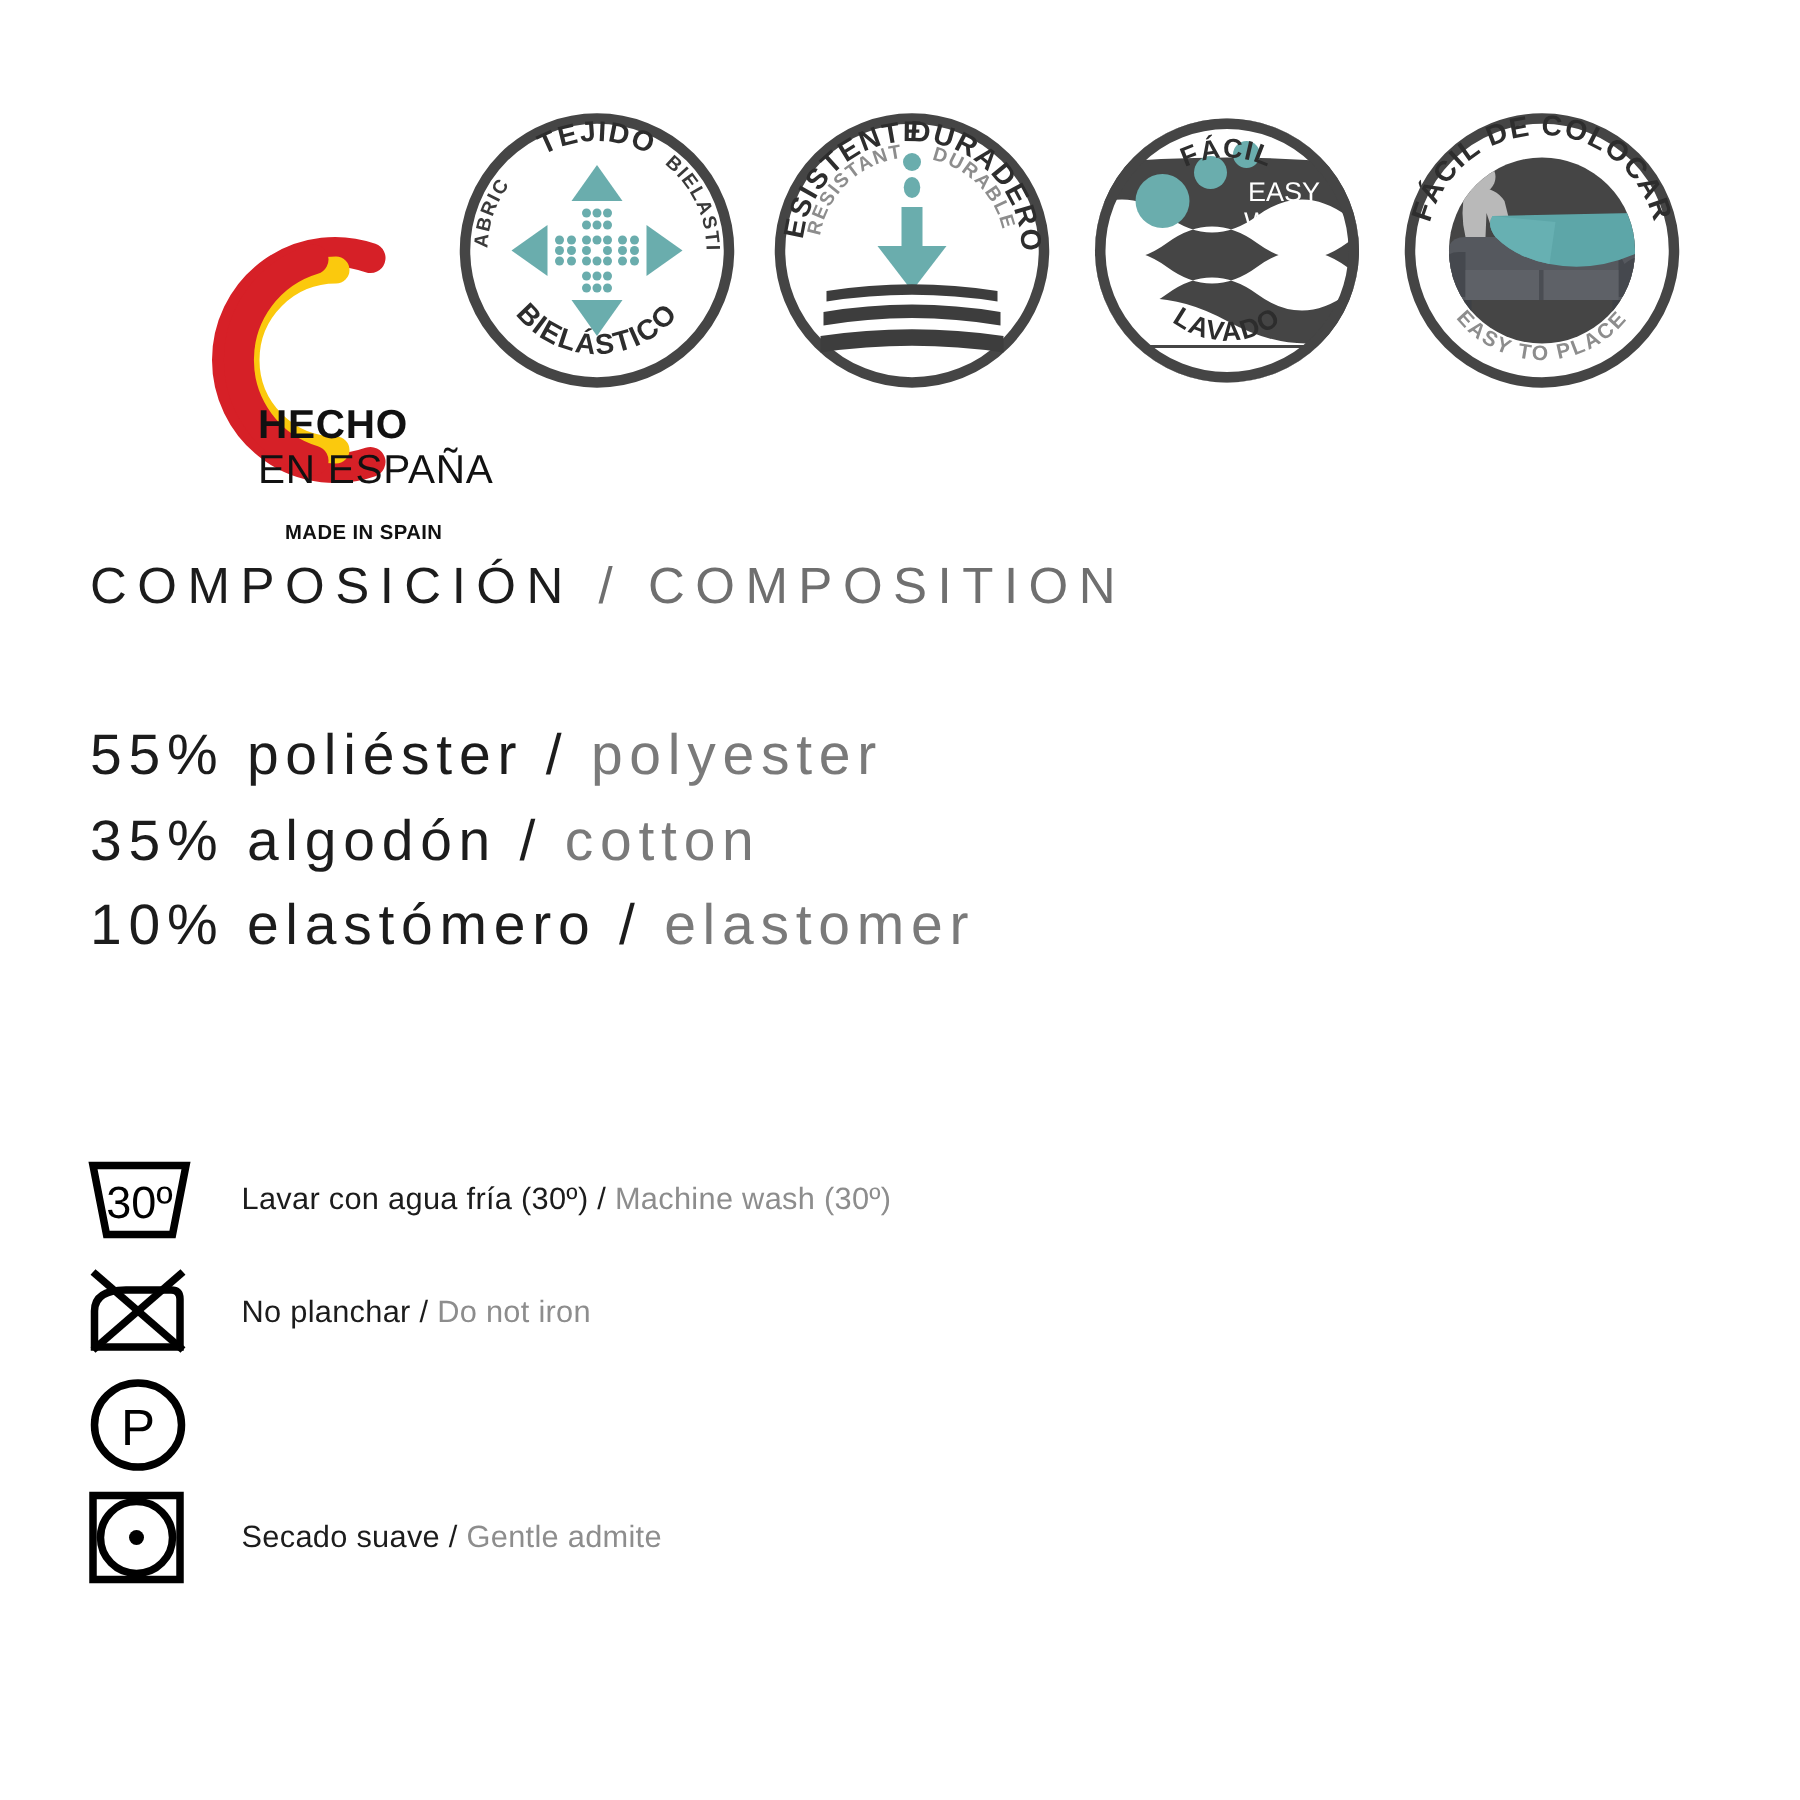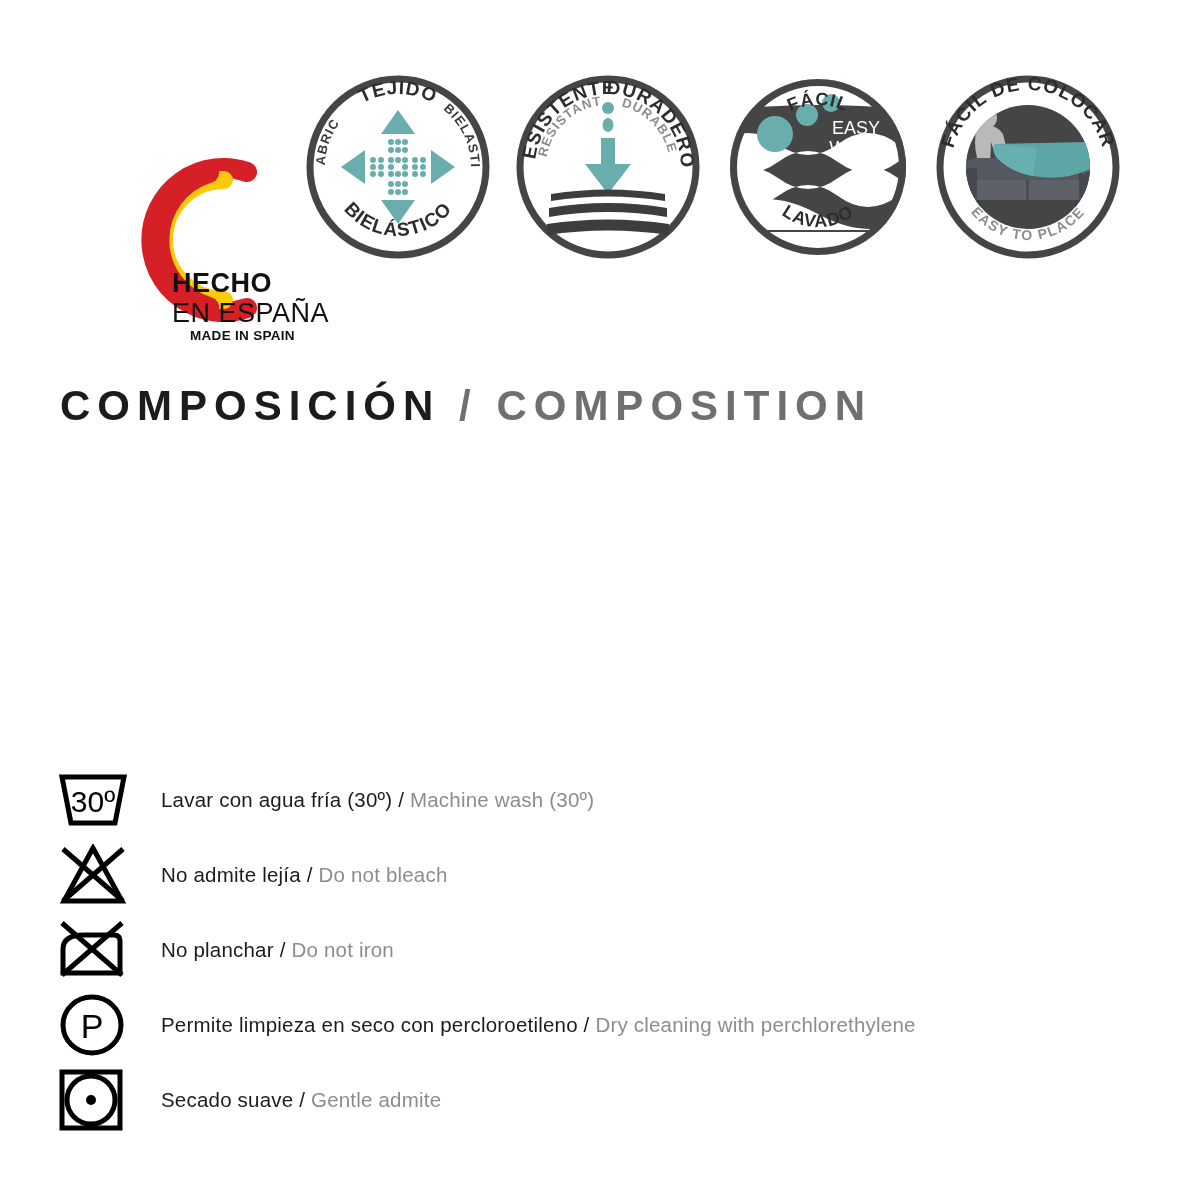--- a/index.html
+++ b/index.html
@@ -23,28 +23,28 @@
   
   .spain-logo{position:absolute;left:72px;top:68px;width:235px;height:200px;}
   .spain-logo svg{display:block;width:235px;height:200px;}
   .spain-text{
     position:absolute;left:100px;top:128px;width:170px;
     font-family:"Liberation Sans", sans-serif;
     color:#111;
   }
   .spain-l1{font-size:27px;font-weight:bold;letter-spacing:.5px;line-height:1.12;}
   .spain-l2{font-size:27px;font-weight:normal;letter-spacing:.5px;line-height:1.12;}
-  .spain-l3{font-size:13.5px;font-weight:bold;letter-spacing:.3px;margin-top:0;margin-left:18px;}
+  .spain-l3{font-size:13.5px;font-weight:bold;letter-spacing:.3px;margin-top:19px;margin-left:18px;}
 
   
   .comp-title{
-    position:absolute;left:60px;top:382px;
-    font-size:42px;
+    position:absolute;left:60px;top:372px;
+    font-size:34px;
     letter-spacing:7px;
-    font-weight:700;
+    font-weight:400;
     color:#1c1c1c;
     white-space:nowrap;
   }
   .comp-title .en{color:#6f6f6f;}
 
   .comp-list{position:absolute;left:60px;top:476px;}
   .comp-line{
     font-size:38px;
     letter-spacing:4.5px;
     font-weight:300;
@@ -281,47 +281,46 @@
           <textPath href="#b4bot" startOffset="50%" text-anchor="middle">EASY TO PLACE</textPath>
         </text>
       </svg>
     </div>
   </div>
 
   <div class="comp-title">
     <span>COMPOSICIÓN</span><span class="en"> / </span><span class="en">COMPOSITION</span>
   </div>
 
+  <div class="comp-list">
+    <div class="comp-line">
+      <span>55% poliéster / </span><span class="en">polyester</span>
+    </div>
+    <div class="comp-line">
+      <span>35% algodón / </span><span class="en">cotton</span>
+    </div>
+    <div class="comp-line">
+      <span>10% elastómero / </span><span class="en">elastomer</span>
+    </div>
+  </div>
 
   <div class="care">
 
     <div class="care-row">
       <div class="care-icon">
         <svg width="70" height="58" viewBox="0 0 70 58" xmlns="http://www.w3.org/2000/svg">
           <path d="M4 6 L66 6 L57 52 L13 52 Z" fill="none" stroke="#000" stroke-width="5" stroke-linejoin="miter"></path>
           <text x="35" y="41" font-size="30" text-anchor="middle" font-family="Liberation Sans, sans-serif" fill="#000">30º</text>
         </svg>
       </div>
       <div class="care-text">
         <span>Lavar con agua fría (30º) / </span><span class="en">Machine wash (30º)</span>
       </div>
     </div>
 
-    <div class="care-row">
-      <div class="care-icon">
-        <svg width="70" height="62" viewBox="0 0 70 62" xmlns="http://www.w3.org/2000/svg">
-          <polygon points="35,4 64,57 6,57" fill="none" stroke="#000" stroke-width="5" stroke-linejoin="miter"></polygon>
-          <line x1="5" y1="5" x2="65" y2="57" stroke="#000" stroke-width="5"></line>
-          <line x1="65" y1="5" x2="5" y2="57" stroke="#000" stroke-width="5"></line>
-        </svg>
-      </div>
-      <div class="care-text">
-        <span>No admite lejía / </span><span class="en">Do not bleach</span>
-      </div>
-    </div>
 
     <div class="care-row">
       <div class="care-icon">
         <svg width="70" height="58" viewBox="0 0 70 58" xmlns="http://www.w3.org/2000/svg">
           <path d="M5 52 L5 28 Q5 14 26 14 L56 14 Q62 14 62 20 L62 52 Z" fill="none" stroke="#000" stroke-width="5" stroke-linejoin="miter"></path>
           <line x1="4" y1="2" x2="64" y2="54" stroke="#000" stroke-width="5"></line>
           <line x1="64" y1="2" x2="4" y2="54" stroke="#000" stroke-width="5"></line>
         </svg>
       </div>
       <div class="care-text">
@@ -329,23 +328,20 @@
       </div>
     </div>
 
     <div class="care-row">
       <div class="care-icon">
         <svg width="70" height="62" viewBox="0 0 70 62" xmlns="http://www.w3.org/2000/svg">
           <ellipse cx="34" cy="31" rx="29" ry="28" fill="none" stroke="#000" stroke-width="5"></ellipse>
           <text x="34" y="44" font-size="34" text-anchor="middle" font-family="Liberation Sans, sans-serif" fill="#000">P</text>
         </svg>
       </div>
-      <div class="care-text">
-        <span>Permite limpieza en seco con percloroetileno / </span><span class="en">Dry cleaning with perchlorethylene</span>
-      </div>
     </div>
 
     <div class="care-row">
       <div class="care-icon">
         <svg width="70" height="62" viewBox="0 0 70 62" xmlns="http://www.w3.org/2000/svg">
           <rect x="4" y="3" width="58" height="56" fill="none" stroke="#000" stroke-width="5"></rect>
           <circle cx="33" cy="31" r="24" fill="none" stroke="#000" stroke-width="5"></circle>
           <circle cx="33" cy="31" r="5" fill="#000"></circle>
         </svg>
       </div>

